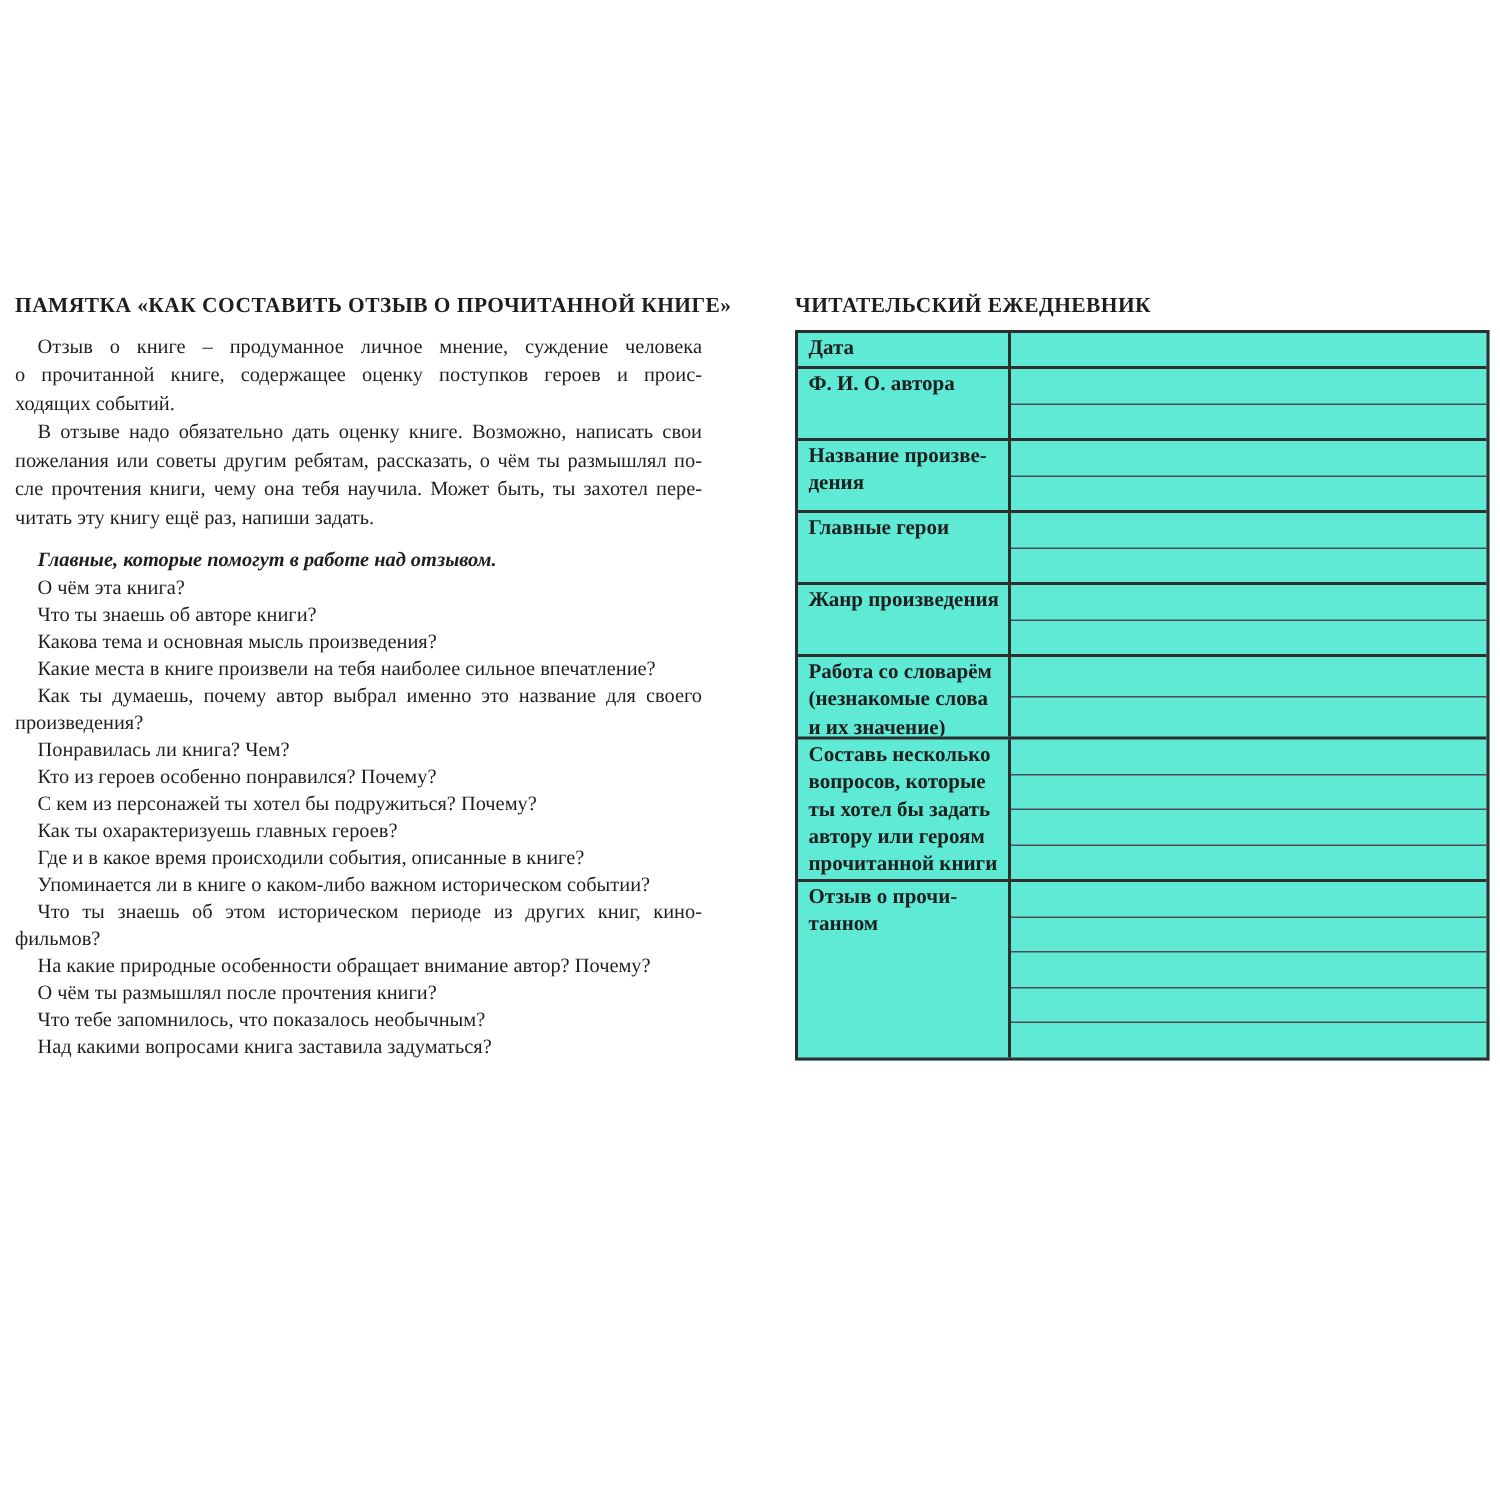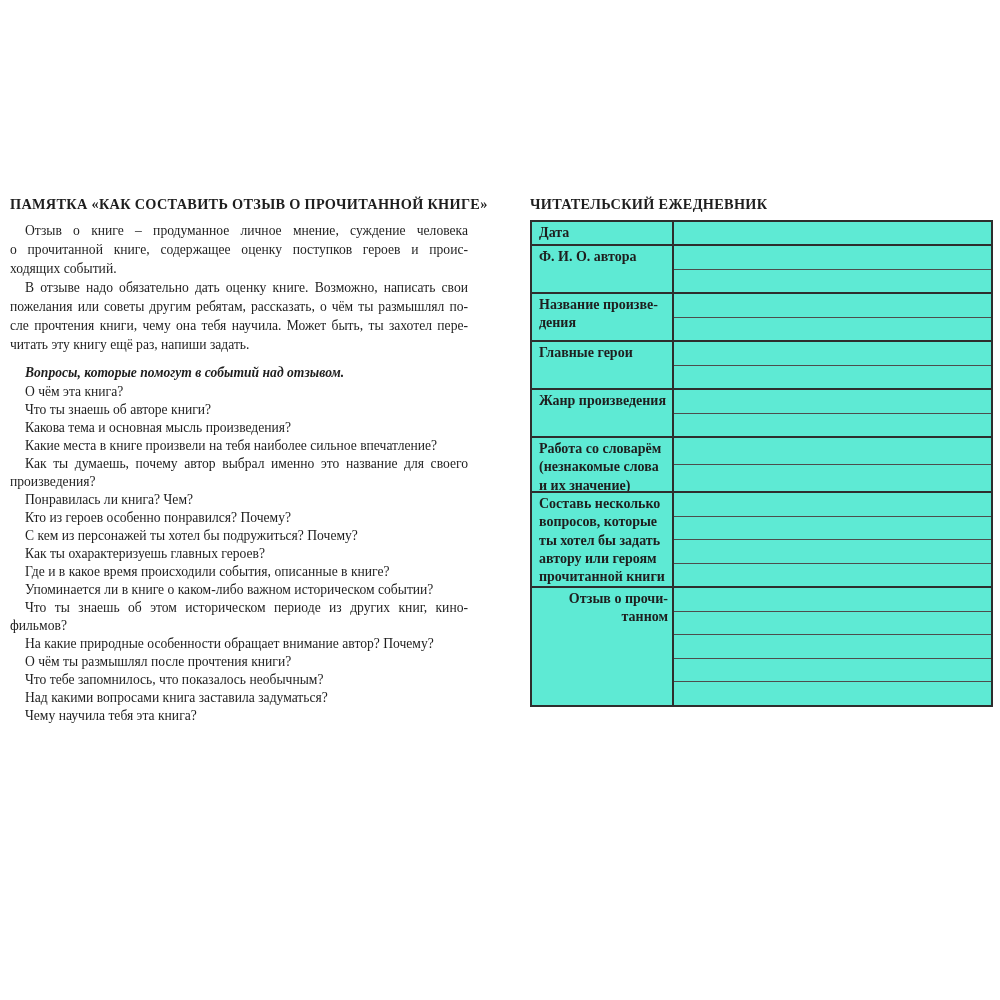--- a/index.html
+++ b/index.html
@@ -30,21 +30,21 @@
     position:absolute;left:530px;top:196px;width:463px;text-align:left;
     font-size:14.3px;font-weight:bold;letter-spacing:.3px;
   }
   .diary-table{
     position:absolute;left:530px;top:220px;width:463px;
     border:2px solid #2e2e2e;box-sizing:border-box;background:#5eead4;
   }
   .trow{
     display:flex;box-sizing:border-box;border-bottom:2px solid #2e2e2e;
   }
-  .trow:last-child{border-bottom:none;text-align:right;}
+  .trow:last-child{border-bottom:none;}
   .tlabel{
     width:142px;box-sizing:border-box;border-right:2px solid #2e2e2e;
     font-weight:bold;font-size:14px;line-height:18.3px;
     padding:2px 4px 0 7px;white-space:pre-line;overflow:hidden;
   }
   .tlines{flex:1;display:flex;flex-direction:column;}
   .wline{flex:1;border-bottom:1px solid #4d4d4d;}
   .wline:last-child{border-bottom:none;}
 </style>
 </head>
@@ -58,21 +58,21 @@
       <div class="tline full">о прочитанной книге, содержащее оценку поступков героев и проис-</div>
       <div class="tline">ходящих событий.</div>
     </div>
   <div class="blk">
       <div class="tline first full">В отзыве надо обязательно дать оценку книге. Возможно, написать свои</div>
       <div class="tline full">пожелания или советы другим ребятам, рассказать, о чём ты размышлял по-</div>
       <div class="tline full">сле прочтения книги, чему она тебя научила. Может быть, ты захотел пере-</div>
       <div class="tline">читать эту книгу ещё раз, напиши задать.</div>
     </div>
 
-  <div class="questions-heading">Вопросы, которые помогут в событий над отзывом.</div>
+  <div class="questions-heading">Главные, которые помогут в работе над отзывом.</div>
 
   <div class="blk question">
       <div class="tline first">О чём эта книга?</div>
     </div>
   <div class="blk question">
       <div class="tline first">Что ты знаешь об авторе книги?</div>
     </div>
   <div class="blk question">
       <div class="tline first">Какова тема и основная мысль произведения?</div>
     </div>
@@ -109,23 +109,20 @@
       <div class="tline first">На какие природные особенности обращает внимание автор? Почему?</div>
     </div>
   <div class="blk question">
       <div class="tline first">О чём ты размышлял после прочтения книги?</div>
     </div>
   <div class="blk question">
       <div class="tline first">Что тебе запомнилось, что показалось необычным?</div>
     </div>
   <div class="blk question">
       <div class="tline first">Над какими вопросами книга заставила задуматься?</div>
-    </div>
-  <div class="blk question">
-      <div class="tline first">Чему научила тебя эта книга?</div>
     </div>
 </div>
 
 <div class="right-title">ЧИТАТЕЛЬСКИЙ ЕЖЕДНЕВНИК</div>
 
 <div class="diary-table">
   <div class="trow" style="height:24px">
     <div class="tlabel">Дата</div>
     <div class="tlines">
         <div class="wline"></div>

